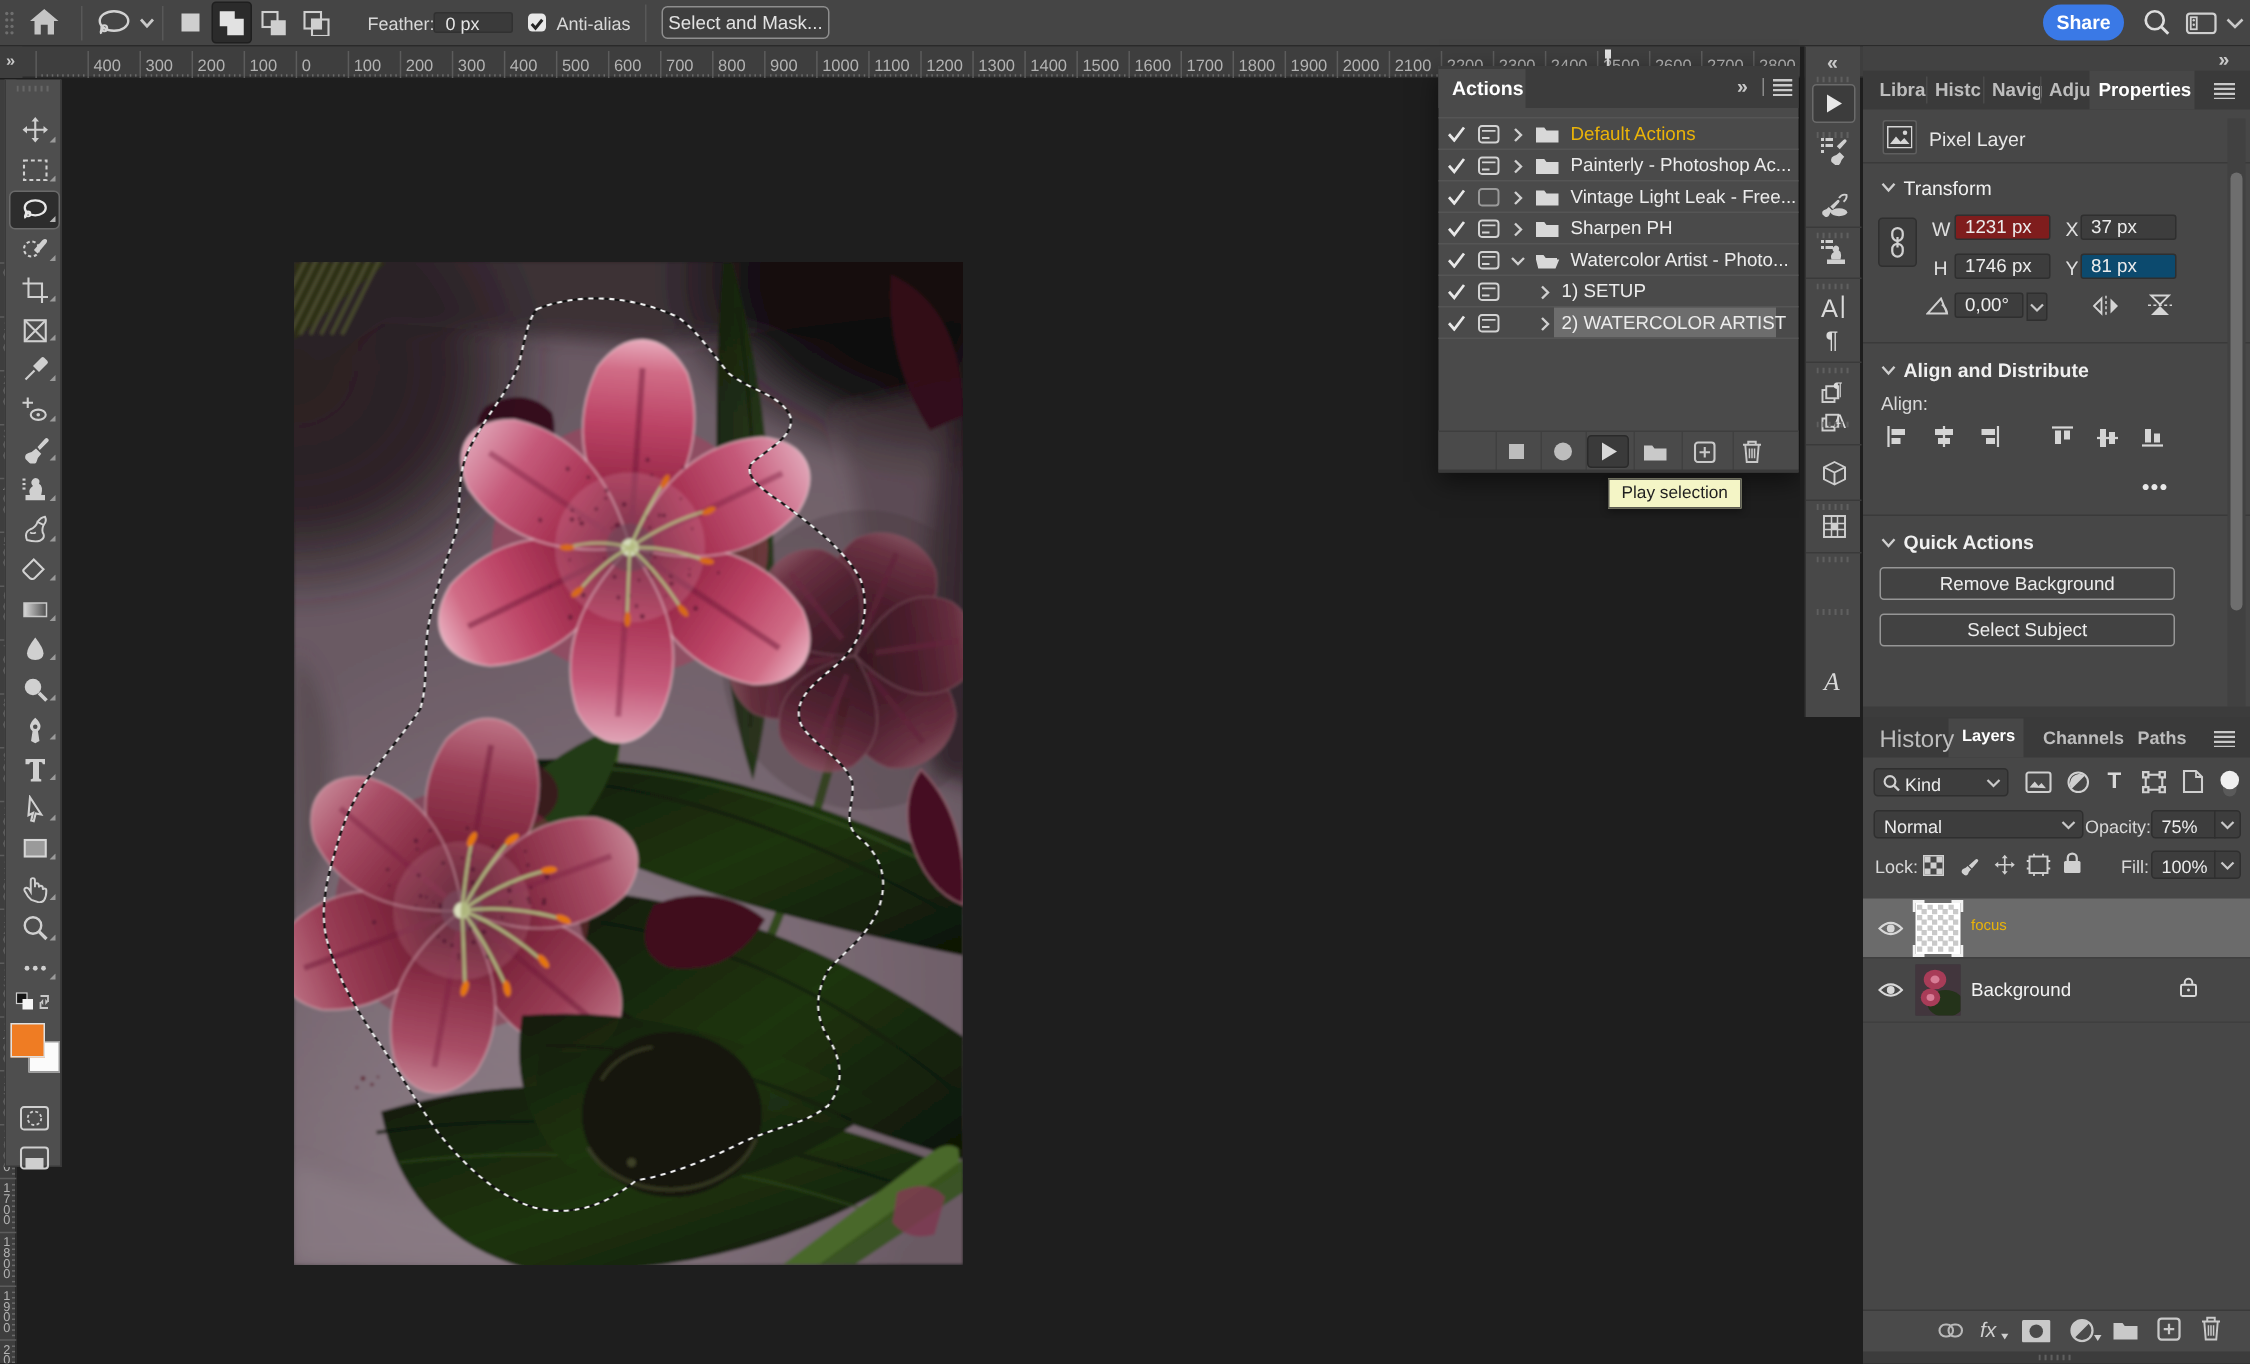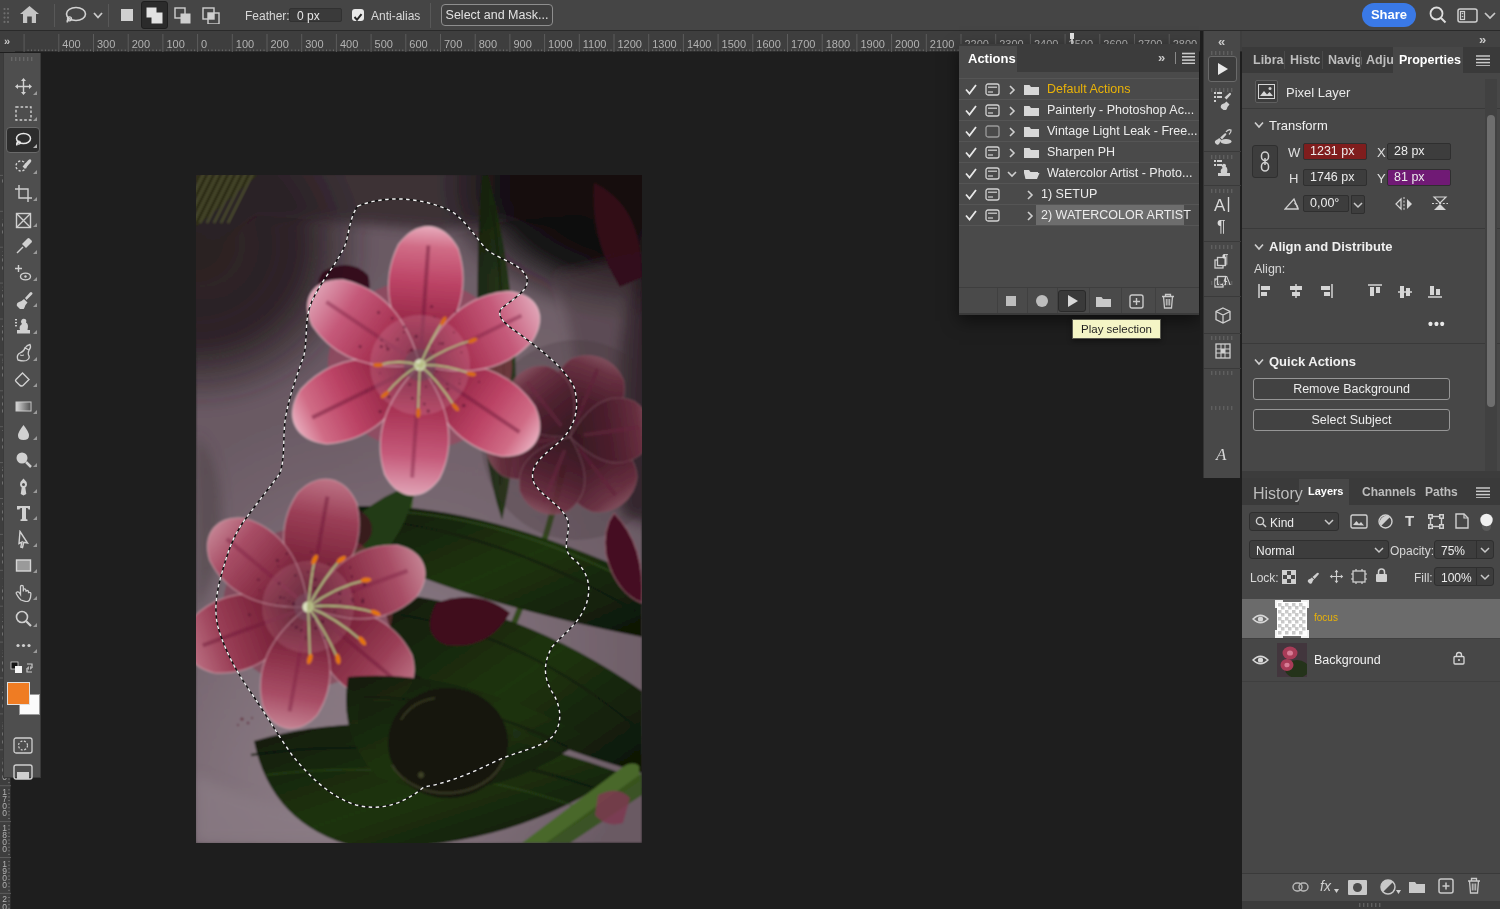--- a/index.html
+++ b/index.html
@@ -1734,25 +1734,25 @@
 <div class="abs" style="left:27px;top:87px;color:#f0f0f0;font-size:13px;font-weight:normal">Transform</div>
 <div class="abs" style="left:10px;top:114px;width:26px;height:33px;background:#3d3d3d;border:1px solid #2f2f2f;border-radius:3px"></div>
 <svg class="abs" style="left:17px;top:120px" width="12" height="21">
       <rect x="2.5" y="1" width="7" height="8.5" rx="3.5" fill="none" stroke="#d0d0d0" stroke-width="1.5"></rect>
       <rect x="2.5" y="11.5" width="7" height="8.5" rx="3.5" fill="none" stroke="#d0d0d0" stroke-width="1.5"></rect>
       <line x1="6" y1="7" x2="6" y2="14" stroke="#d0d0d0" stroke-width="1.5"></line>
     </svg>
 <div class="abs" style="left:46px;top:114px;color:#e0e0e0;font-size:13px">W</div>
 <div class="abs" style="left:61px;top:112px;width:64px;height:17px;background:#7f1d1d;border:1px solid #2f2f2f;border-radius:2px;color:#ececec;font-size:12.5px;line-height:15px;padding-left:6px">1231 px</div>
 <div class="abs" style="left:135px;top:114px;color:#e0e0e0;font-size:13px">X</div>
-<div class="abs" style="left:145px;top:112px;width:64px;height:17px;background:#3d3d3d;border:1px solid #2f2f2f;border-radius:2px;color:#ececec;font-size:12.5px;line-height:15px;padding-left:6px">28 px</div>
+<div class="abs" style="left:145px;top:112px;width:64px;height:17px;background:#3d3d3d;border:1px solid #2f2f2f;border-radius:2px;color:#ececec;font-size:12.5px;line-height:15px;padding-left:6px">37 px</div>
 <div class="abs" style="left:47px;top:140px;color:#e0e0e0;font-size:13px">H</div>
 <div class="abs" style="left:61px;top:138px;width:64px;height:17px;background:#3d3d3d;border:1px solid #2f2f2f;border-radius:2px;color:#ececec;font-size:12.5px;line-height:15px;padding-left:6px">1746 px</div>
 <div class="abs" style="left:135px;top:140px;color:#e0e0e0;font-size:13px">Y</div>
-<div class="abs" style="left:145px;top:138px;width:64px;height:17px;background:#701a75;border:1px solid #2f2f2f;border-radius:2px;color:#ececec;font-size:12.5px;line-height:15px;padding-left:6px">81 px</div>
+<div class="abs" style="left:145px;top:138px;width:64px;height:17px;background:#0c4a6e;border:1px solid #2f2f2f;border-radius:2px;color:#ececec;font-size:12.5px;line-height:15px;padding-left:6px">81 px</div>
 <svg class="abs" style="left:42px;top:167px" width="15" height="12">
       <path d="M1 11 L14 11 L10 1 Z M1 11" fill="none" stroke="#d0d0d0" stroke-width="1.3"></path>
       <path d="M14 11 A 8 8 0 0 0 10.5 5" fill="none" stroke="#d0d0d0" stroke-width="1.3"></path>
     </svg>
 <div class="abs" style="left:61px;top:164px;width:46px;height:17px;background:#3d3d3d;border:1px solid #2f2f2f;border-radius:2px;color:#ececec;font-size:12.5px;line-height:15px;padding-left:6px">0,00°</div>
 <div class="abs" style="left:109px;top:164px;width:14px;height:19px;background:#3d3d3d;border:1px solid #2f2f2f;border-radius:0 2px 2px 0"></div>
 <svg class="abs" style="left:111px;top:171px" width="10" height="7">
       <path d="M1 1 l4 4 l4 -4" fill="none" stroke="#c9c9c9" stroke-width="1.5"></path>
     </svg>
 <svg class="abs" style="left:153px;top:166px" width="18" height="14">

